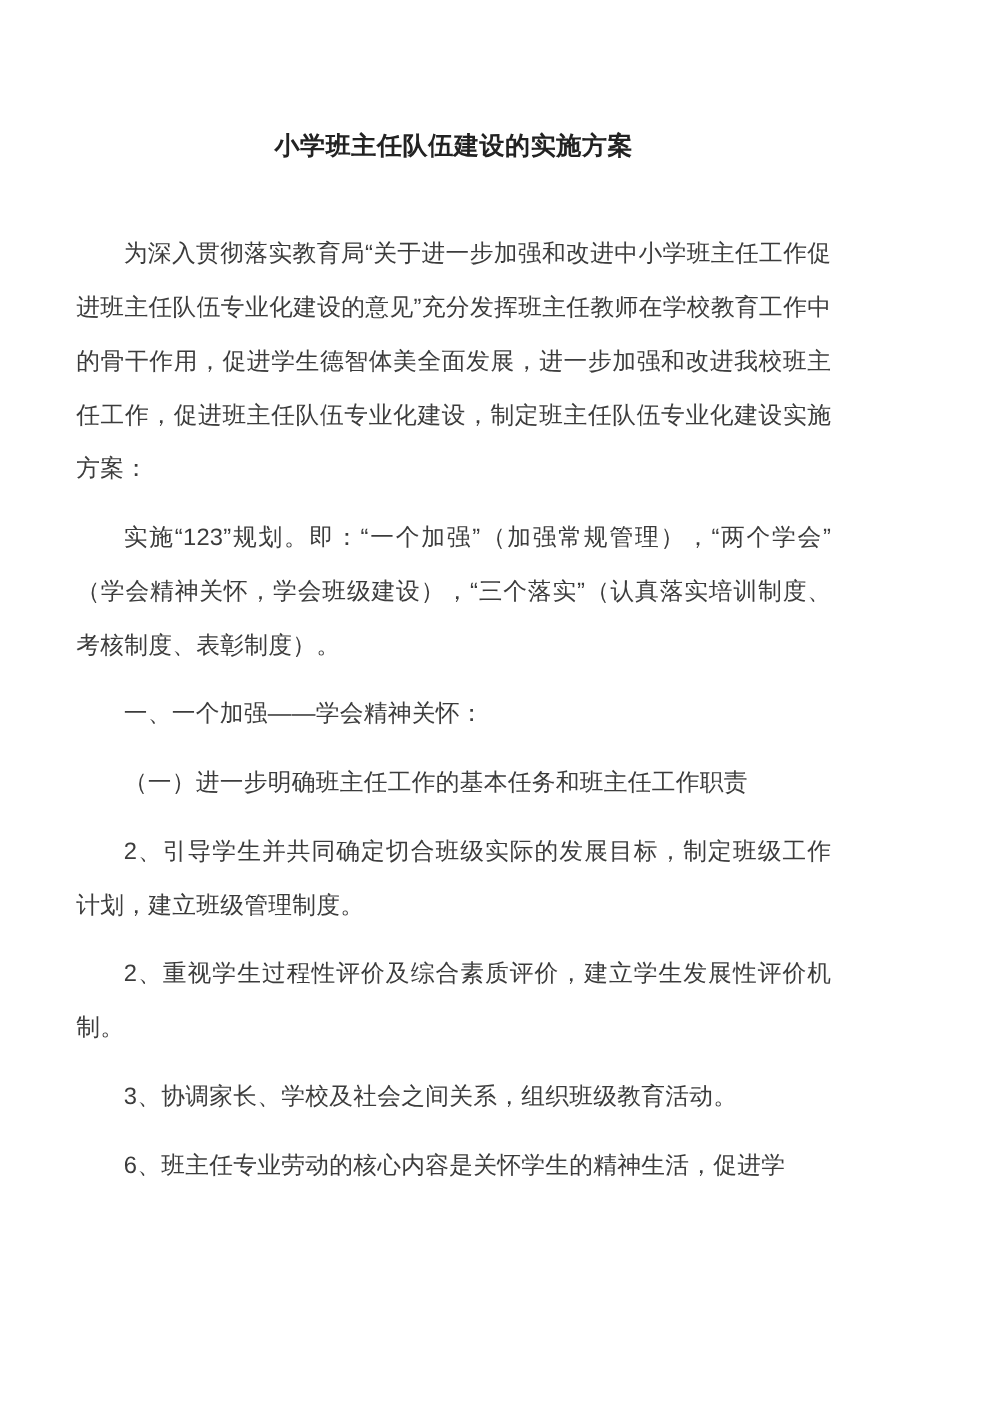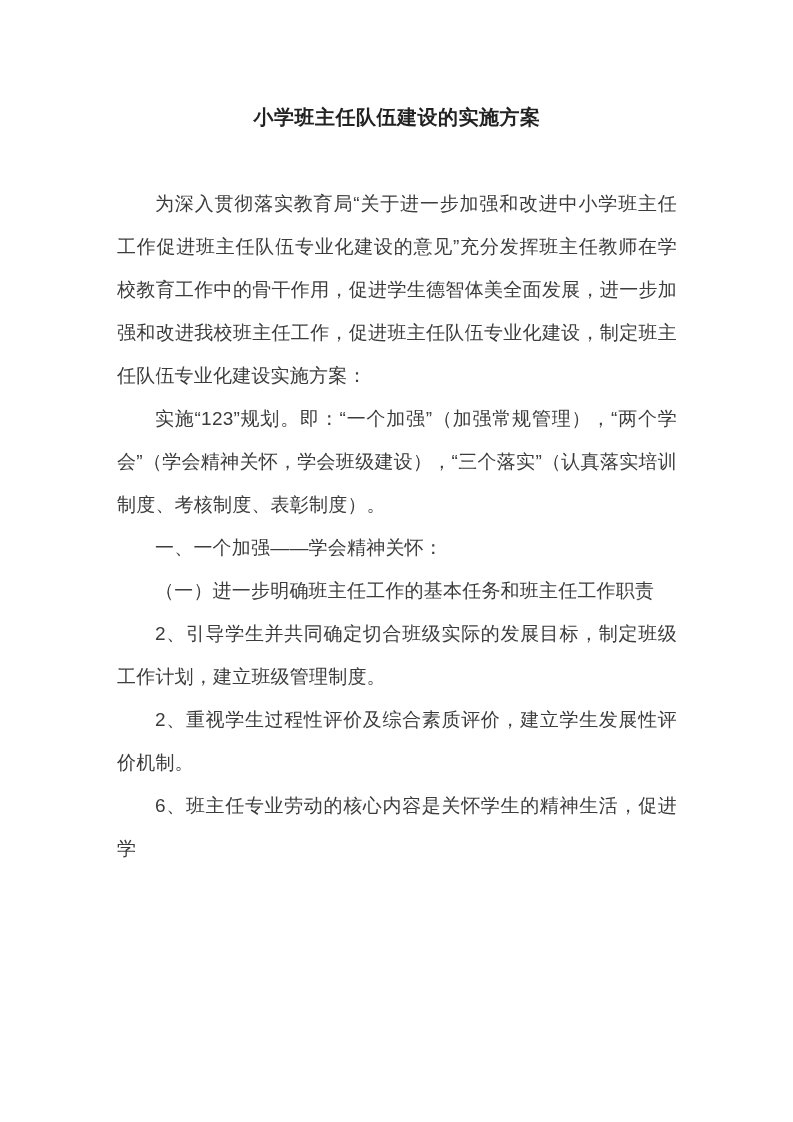--- a/index.html
+++ b/index.html
@@ -8,37 +8,37 @@
     background: #ffffff;
   }
   .page {
     position: relative;
     width: 793px;
     height: 1122px;
     margin: 0 auto;
     background: var(--page-bg, #ffffff);
     overflow: hidden;
     box-sizing: border-box;
-    padding: 96px 116px 0 117px;
+    padding: 96px 116px 0 49px;
     font-family: "Liberation Sans", sans-serif;
   }
   .doc-title {
     margin: 0;
     text-align: center;
     font-size: 20px;
     font-weight: bold;
     line-height: 43px;
     letter-spacing: 0.5px;
     color: var(--title-color, #222222);
   }
   .doc-content {
     margin-top: 43px;
   }
   .doc-content p {
-    margin: 0;
+    margin: 12px;
     font-size: 19px;
     line-height: 43px;
     text-indent: 2em;
     text-align: justify;
     letter-spacing: 0.2px;
     color: var(--text-color, #3c3c3c);
   }
 </style>
 </head>
 <body>
@@ -46,15 +46,16 @@
 <div class="page">
   <h1 class="doc-title">小学班主任队伍建设的实施方案</h1>
 
   <div class="doc-content">
     <p>为深入贯彻落实教育局“关于进一步加强和改进中小学班主任工作促进班主任队伍专业化建设的意见”充分发挥班主任教师在学校教育工作中的骨干作用，促进学生德智体美全面发展，进一步加强和改进我校班主任工作，促进班主任队伍专业化建设，制定班主任队伍专业化建设实施方案：</p>
     <p>实施“123”规划。即：“一个加强”（加强常规管理），“两个学会”（学会精神关怀，学会班级建设），“三个落实”（认真落实培训制度、考核制度、表彰制度）。</p>
     <p>一、一个加强——学会精神关怀：</p>
     <p>（一）进一步明确班主任工作的基本任务和班主任工作职责</p>
     <p>2、引导学生并共同确定切合班级实际的发展目标，制定班级工作计划，建立班级管理制度。</p>
     <p>2、重视学生过程性评价及综合素质评价，建立学生发展性评价机制。</p>
+    <p>3、协调家长、学校及社会之间关系，组织班级教育活动。</p>
     <p>6、班主任专业劳动的核心内容是关怀学生的精神生活，促进学</p>
   </div>
 </div>
 
 </body></html>

